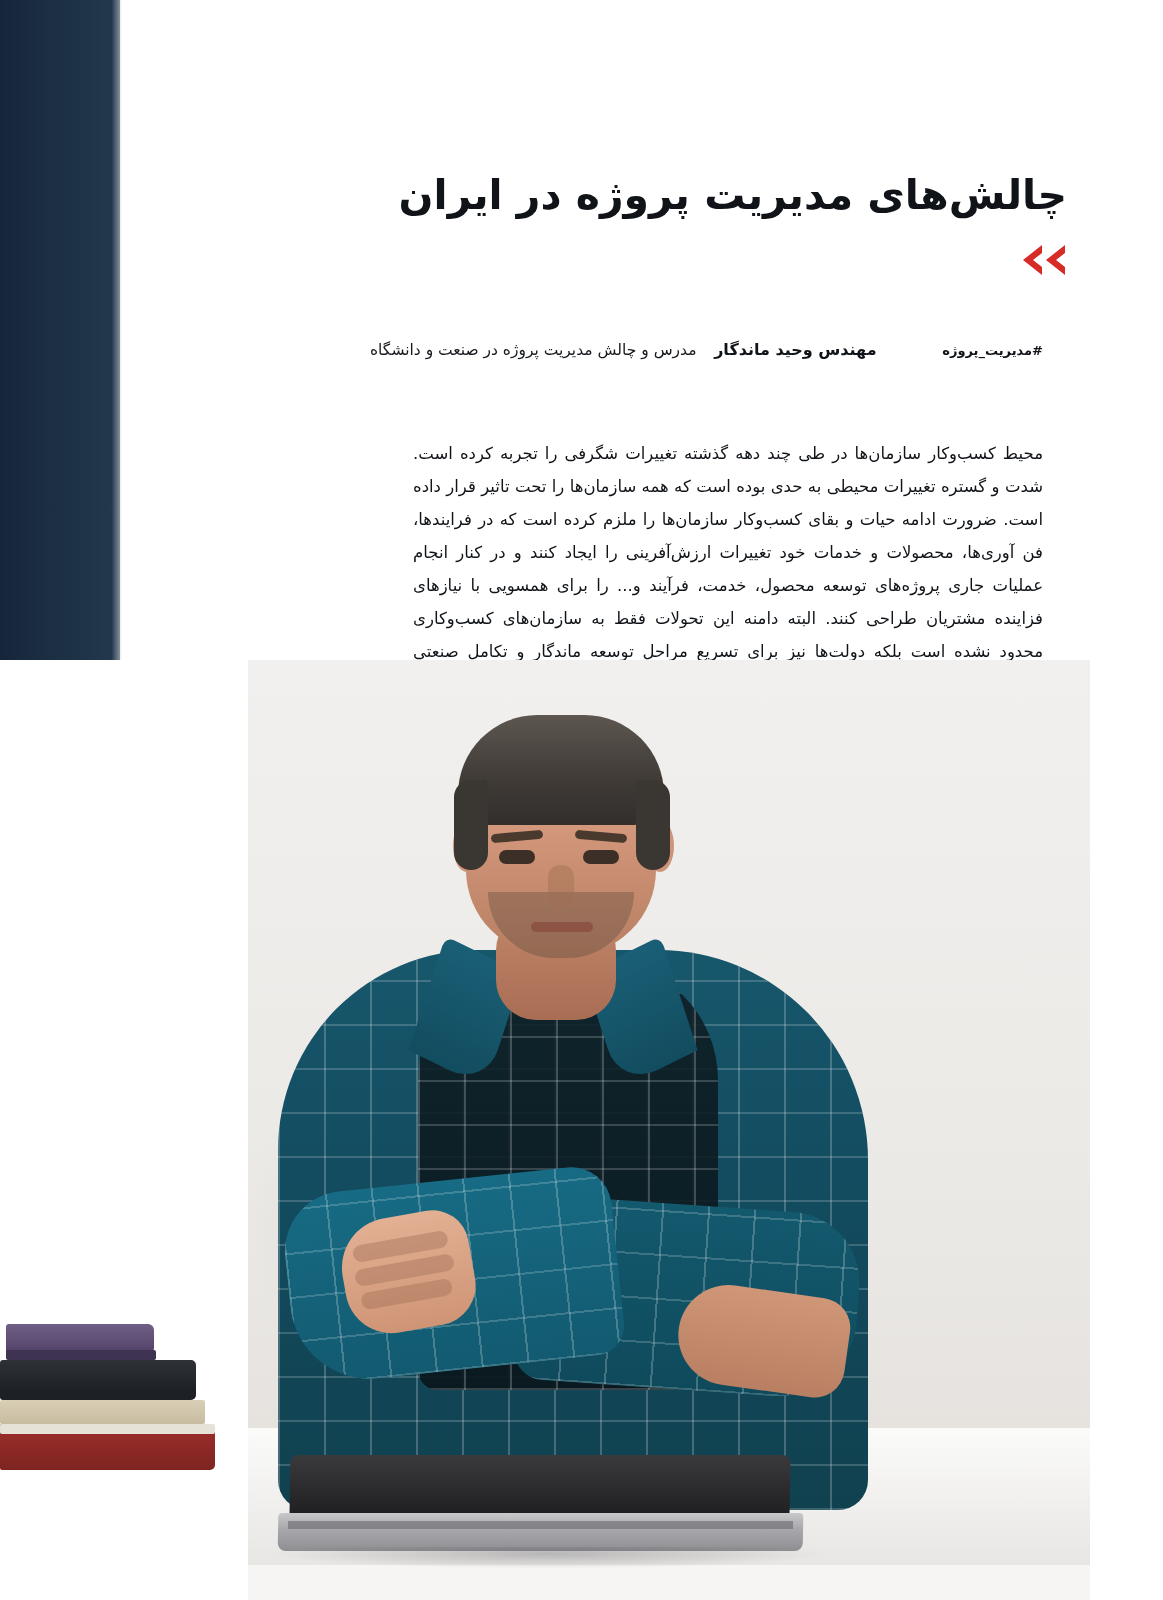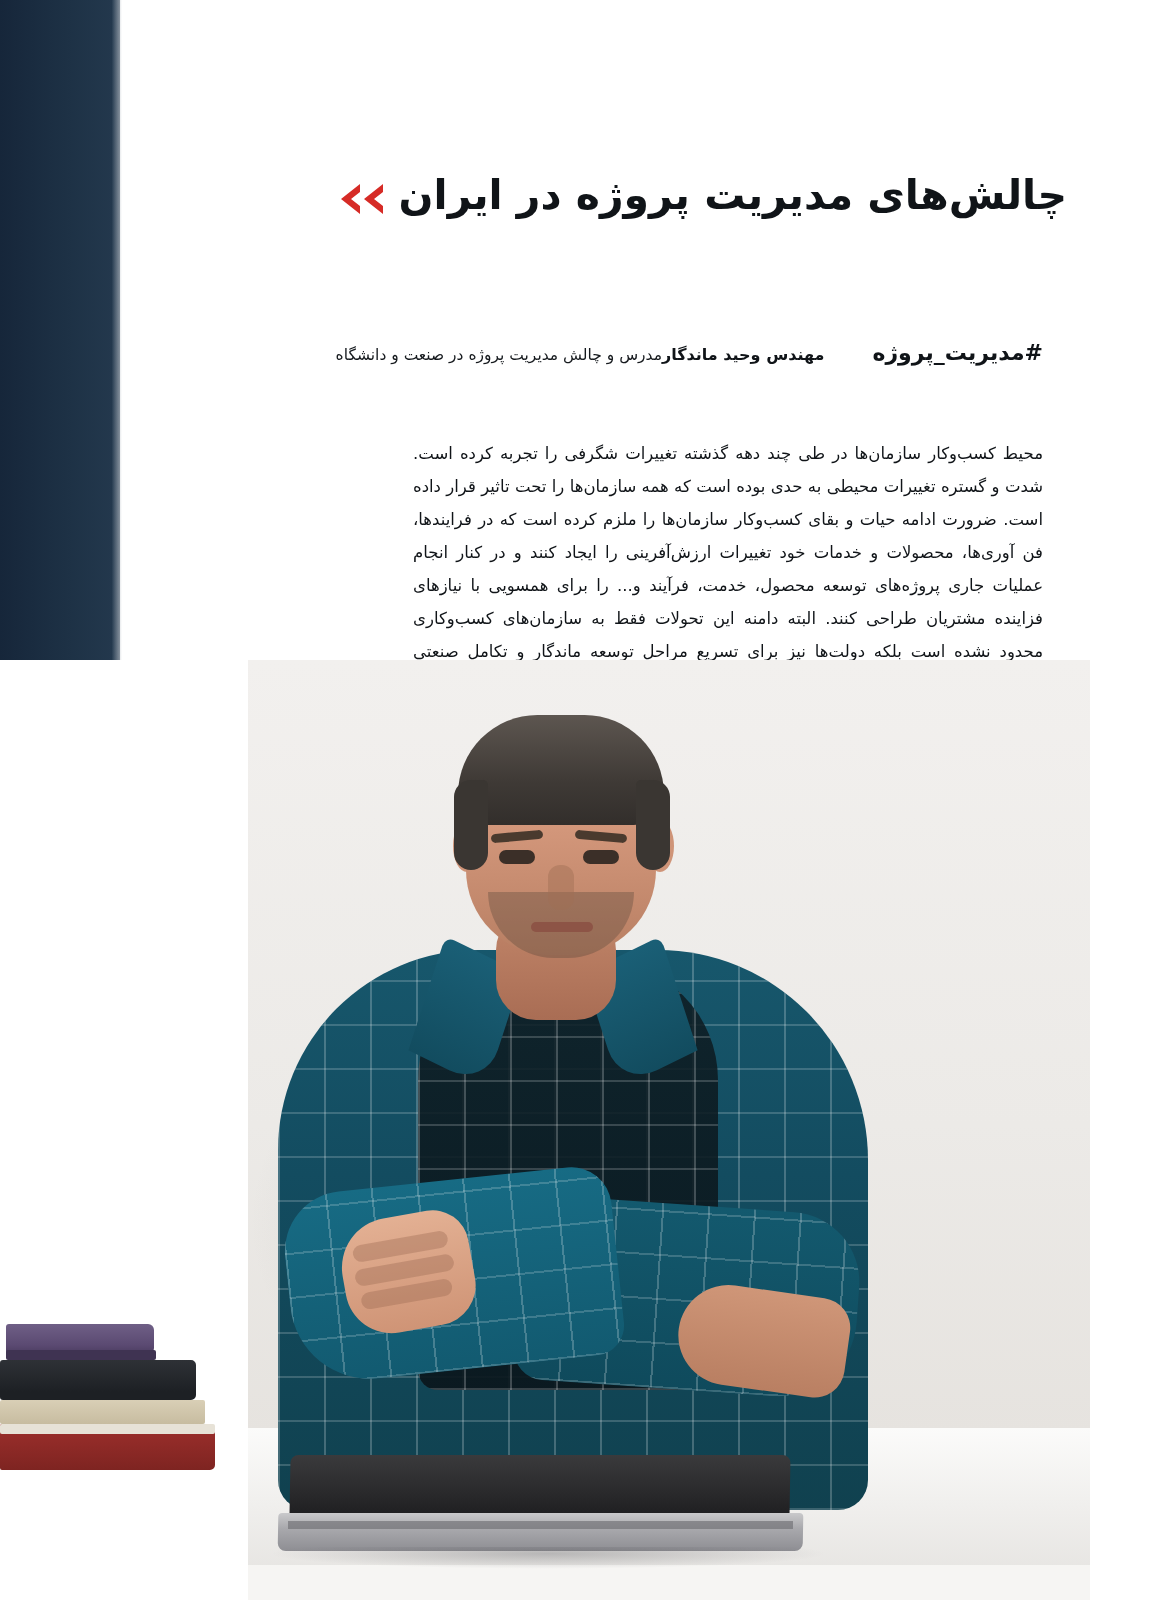--- a/index.html
+++ b/index.html
@@ -34,22 +34,22 @@
     background: linear-gradient(90deg, #2a4055 0%, #ffffff 100%);
     opacity: .55;
   }
 
   
   .title-row {
     position: absolute;
     top: 168px;
     right: 96px;
     display: flex;
-    flex-direction: row;
-    align-items: center;
+    flex-direction: column;
+    align-items: flex-start;
     gap: 14px;
   }
   .title-text {
     font-size: 41px;
     font-weight: bold;
     color: #101418;
     letter-spacing: 0;
     line-height: 1.35;
     white-space: nowrap;
   }
@@ -68,21 +68,21 @@
     top: 340px;
     right: 120px;
     left: 370px;
     display: flex;
     flex-direction: row;
     align-items: baseline;
     justify-content: space-between;
     direction: rtl;
   }
   .byline .hashtag {
-    font-size: 22px;
+    font-size: 13px;
     font-weight: bold;
     color: #101418;
     white-space: nowrap;
     margin-left: 48px;
   }
   .byline .name {
     font-size: 16px;
     font-weight: bold;
     color: #101418;
     white-space: nowrap;

